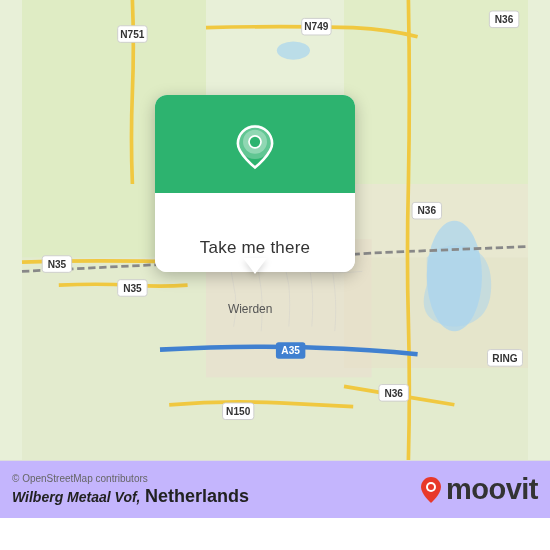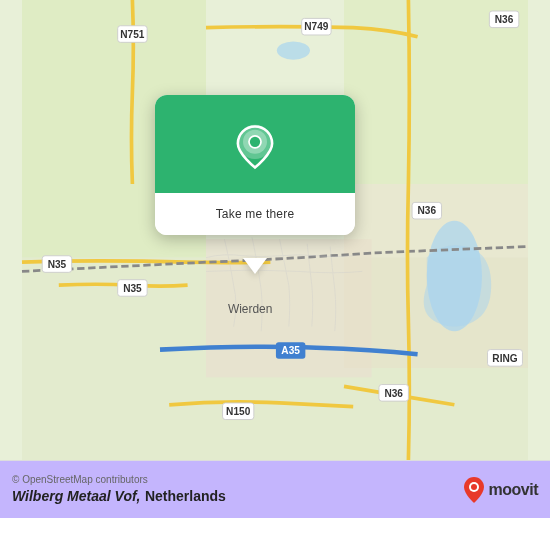--- a/index.html
+++ b/index.html
@@ -56,25 +56,26 @@
       width: 48px;
       height: 48px;
     }
 
     #popup-button {
       width: 100%;
       padding: 14px 0;
       background: white;
       border: none;
       color: #333;
-      font-size: 12px;
+      font-size: 17px;
       font-weight: 500;
       cursor: pointer;
       text-align: center;
       letter-spacing: 0.2px;
+      margin-top: 31px;
     }
 
     
     #popup-pointer {
       position: absolute;
       top: 258px;
       left: 243px;
       width: 0;
       height: 0;
       border-left: 12px solid transparent;
@@ -119,21 +120,21 @@
       align-items: center;
       gap: 4px;
     }
 
     #moovit-pin {
       width: 22px;
       height: 28px;
     }
 
     #moovit-text {
-      font-size: 16px;
+      font-size: 29px;
       font-weight: 700;
       color: #333;
       letter-spacing: -0.5px;
     }
   </style>
 </head>
 <body>
 
 <div id="map-container">
   <svg id="map-svg" viewBox="0 0 550 500" xmlns="http://www.w3.org/2000/svg">
@@ -230,21 +231,21 @@
 
   
   <div id="popup-pointer"></div>
 </div>
 
 <div id="bottom-bar">
   <div id="bottom-left">
     <span id="copyright-text">© OpenStreetMap contributors</span>
     <div>
       <span id="place-name">Wilberg Metaal Vof,</span>
-      <span style="font-size:14px;font-weight:600;color:#222;">Netherlands</span>
+      <span style="font-size:18px;font-weight:600;color:#222;">Netherlands</span>
     </div>
   </div>
 
   <div id="moovit-logo">
 
     <svg id="moovit-pin" viewBox="0 0 22 28" xmlns="http://www.w3.org/2000/svg">
       <path d="M11 1 C5 1 1 6 1 11 C1 18 11 27 11 27 C11 27 21 18 21 11 C21 6 17 1 11 1 Z" fill="#e8392a"></path>
       <circle cx="11" cy="11" r="5" fill="white"></circle>
       <circle cx="11" cy="11" r="3" fill="#e8392a"></circle>
     </svg>

